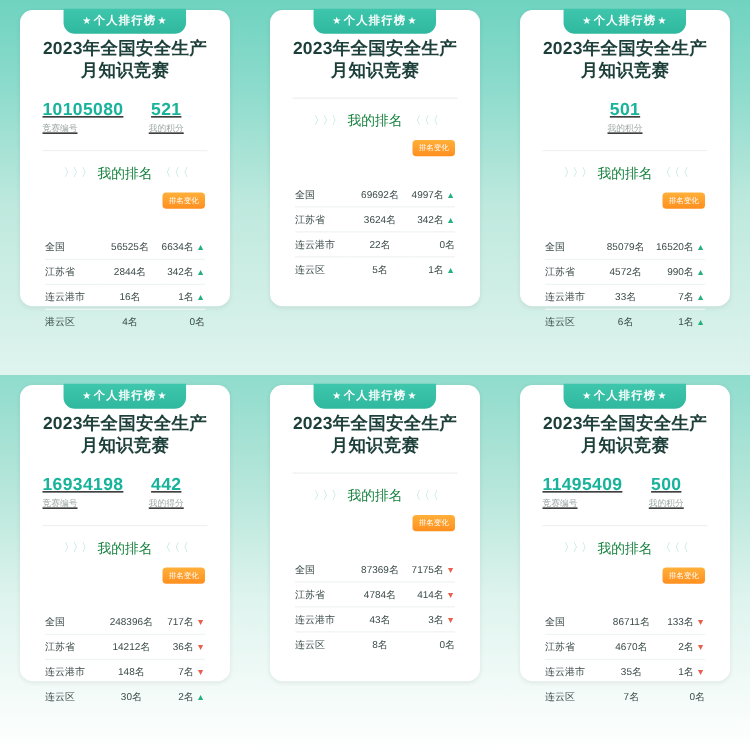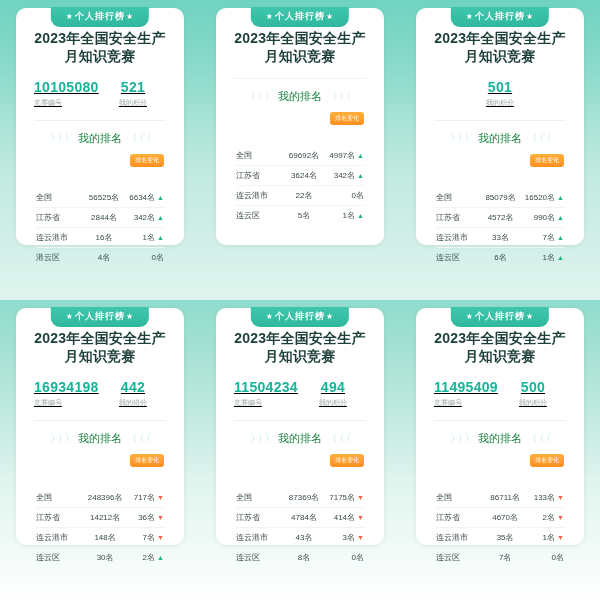--- a/index.html
+++ b/index.html
@@ -335,30 +335,20 @@
       </table>
     </div>
   </div>
 
   <div class="cell r2">
     <div class="card">
       <div class="ribbon">
         <span class="star">★</span><span>个人排行榜</span><span class="star">★</span>
       </div>
       <div class="card-title">2023年全国安全生产月知识竞赛</div>
-      <div class="stats">
-        <div class="stat">
-          <div class="stat-val">11504234</div>
-          <div class="stat-lab">竞赛编号</div>
-        </div>
-        <div class="stat right">
-          <div class="stat-val">494</div>
-          <div class="stat-lab">我的积分</div>
-        </div>
-      </div>
       <div class="divider"></div>
       <div class="myrank">
         <span class="chev">〉〉〉</span>
         <span class="txt">我的排名</span>
         <span class="chev">〈〈〈</span>
       </div>
       <div class="rank-head">
         <span class="badge">排名变化</span>
       </div>
       <table class="ranks">

